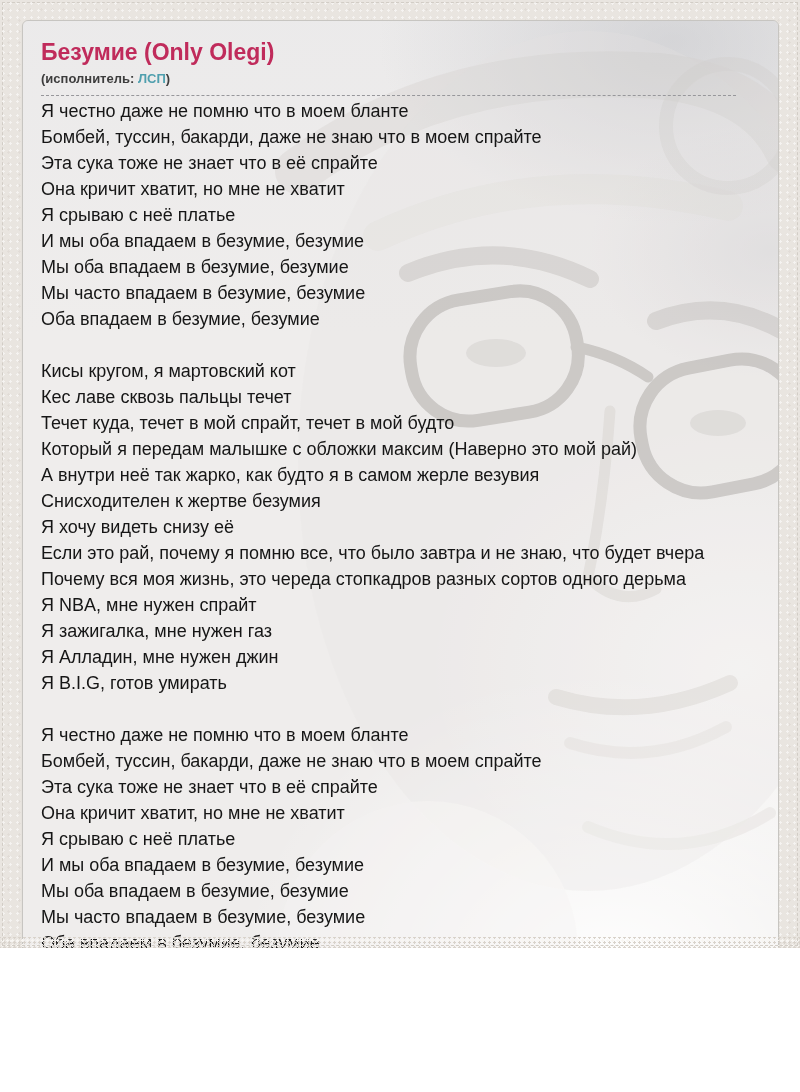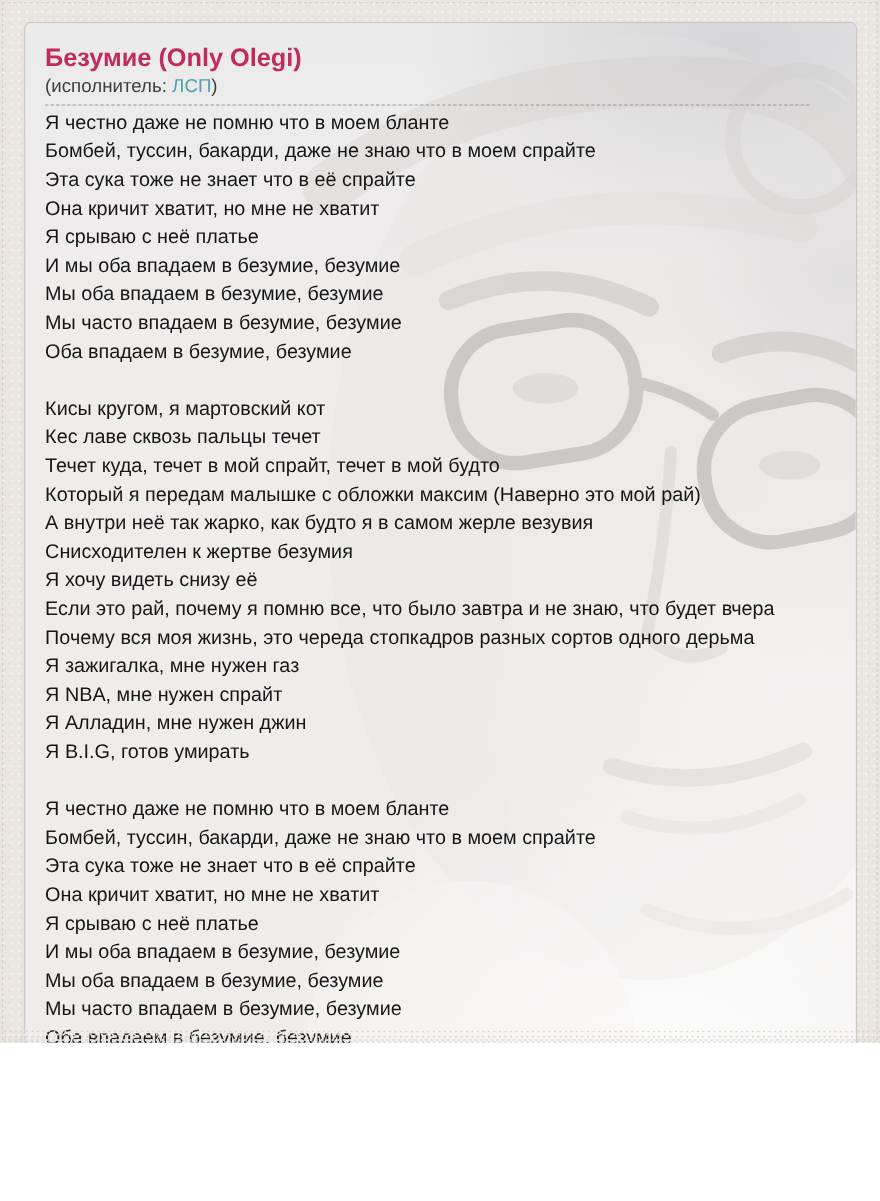--- a/index.html
+++ b/index.html
@@ -85,23 +85,24 @@
   h1.title {
     font-size: 23px;
     line-height: 29px;
     font-weight: bold;
     color: #c02b5b;
     letter-spacing: 0;
   }
 
   .artist-line {
     margin-top: 2px;
-    font-size: 17px;
+    font-size: 13px;
     line-height: 20px;
     color: #3d3d3d;
+    font-weight: bold;
   }
   .artist-line a {
     color: #4f9fae;
     text-decoration: none;
     cursor: pointer;
   }
 
   .separator {
     margin: 6px 24px 0 0;
     border-bottom: 1px dashed #97979b;
@@ -189,22 +190,22 @@
         <div class="stanza">
           <div class="line">Кисы кругом, я мартовский кот</div>
           <div class="line">Кес лаве сквозь пальцы течет</div>
           <div class="line">Течет куда, течет в мой спрайт, течет в мой будто</div>
           <div class="line">Который я передам малышке с обложки максим (Наверно это мой рай)</div>
           <div class="line">А внутри неё так жарко, как будто я в самом жерле везувия</div>
           <div class="line">Снисходителен к жертве безумия</div>
           <div class="line">Я хочу видеть снизу её</div>
           <div class="line">Если это рай, почему я помню все, что было завтра и не знаю, что будет вчера</div>
           <div class="line">Почему вся моя жизнь, это череда стопкадров разных сортов одного дерьма</div>
+          <div class="line">Я NBA, мне нужен спрайт</div>
           <div class="line">Я зажигалка, мне нужен газ</div>
-          <div class="line">Я NBA, мне нужен спрайт</div>
           <div class="line">Я Алладин, мне нужен джин</div>
           <div class="line">Я B.I.G, готов умирать</div>
         </div>
 
         <div class="stanza">
           <div class="line">Я честно даже не помню что в моем бланте</div>
           <div class="line">Бомбей, туссин, бакарди, даже не знаю что в моем спрайте</div>
           <div class="line">Эта сука тоже не знает что в её спрайте</div>
           <div class="line">Она кричит хватит, но мне не хватит</div>
           <div class="line">Я срываю с неё платье</div>

